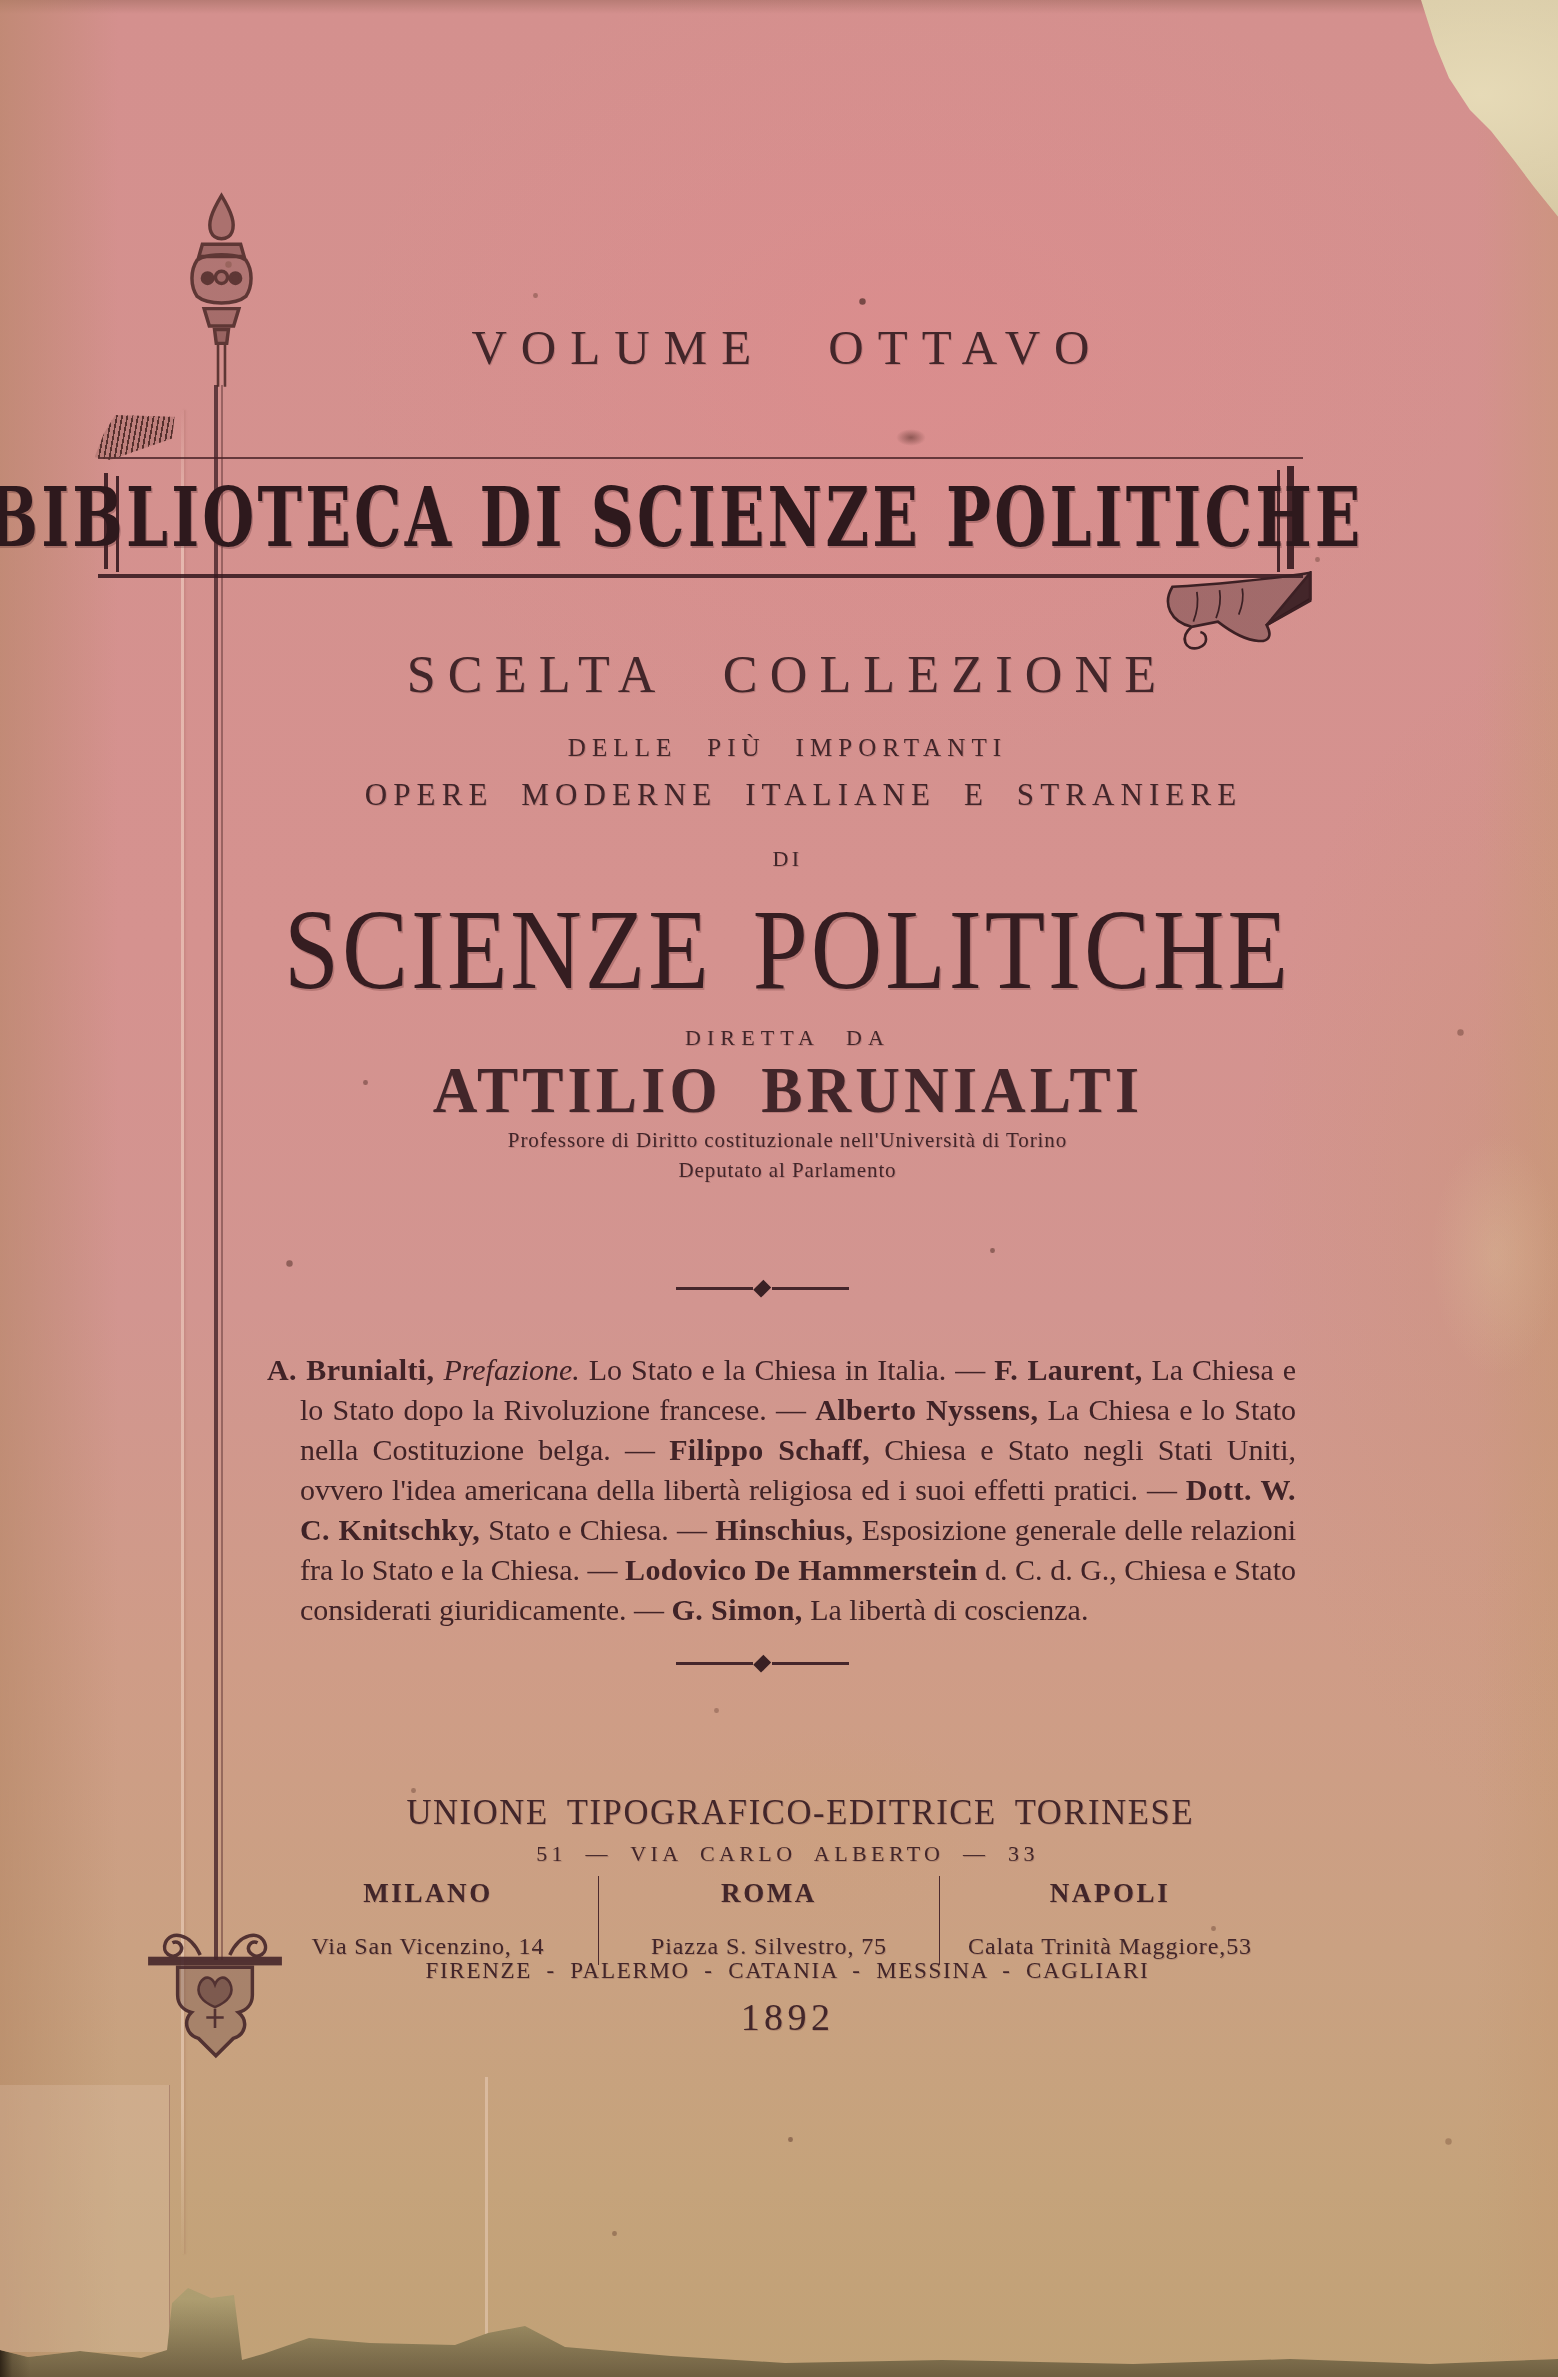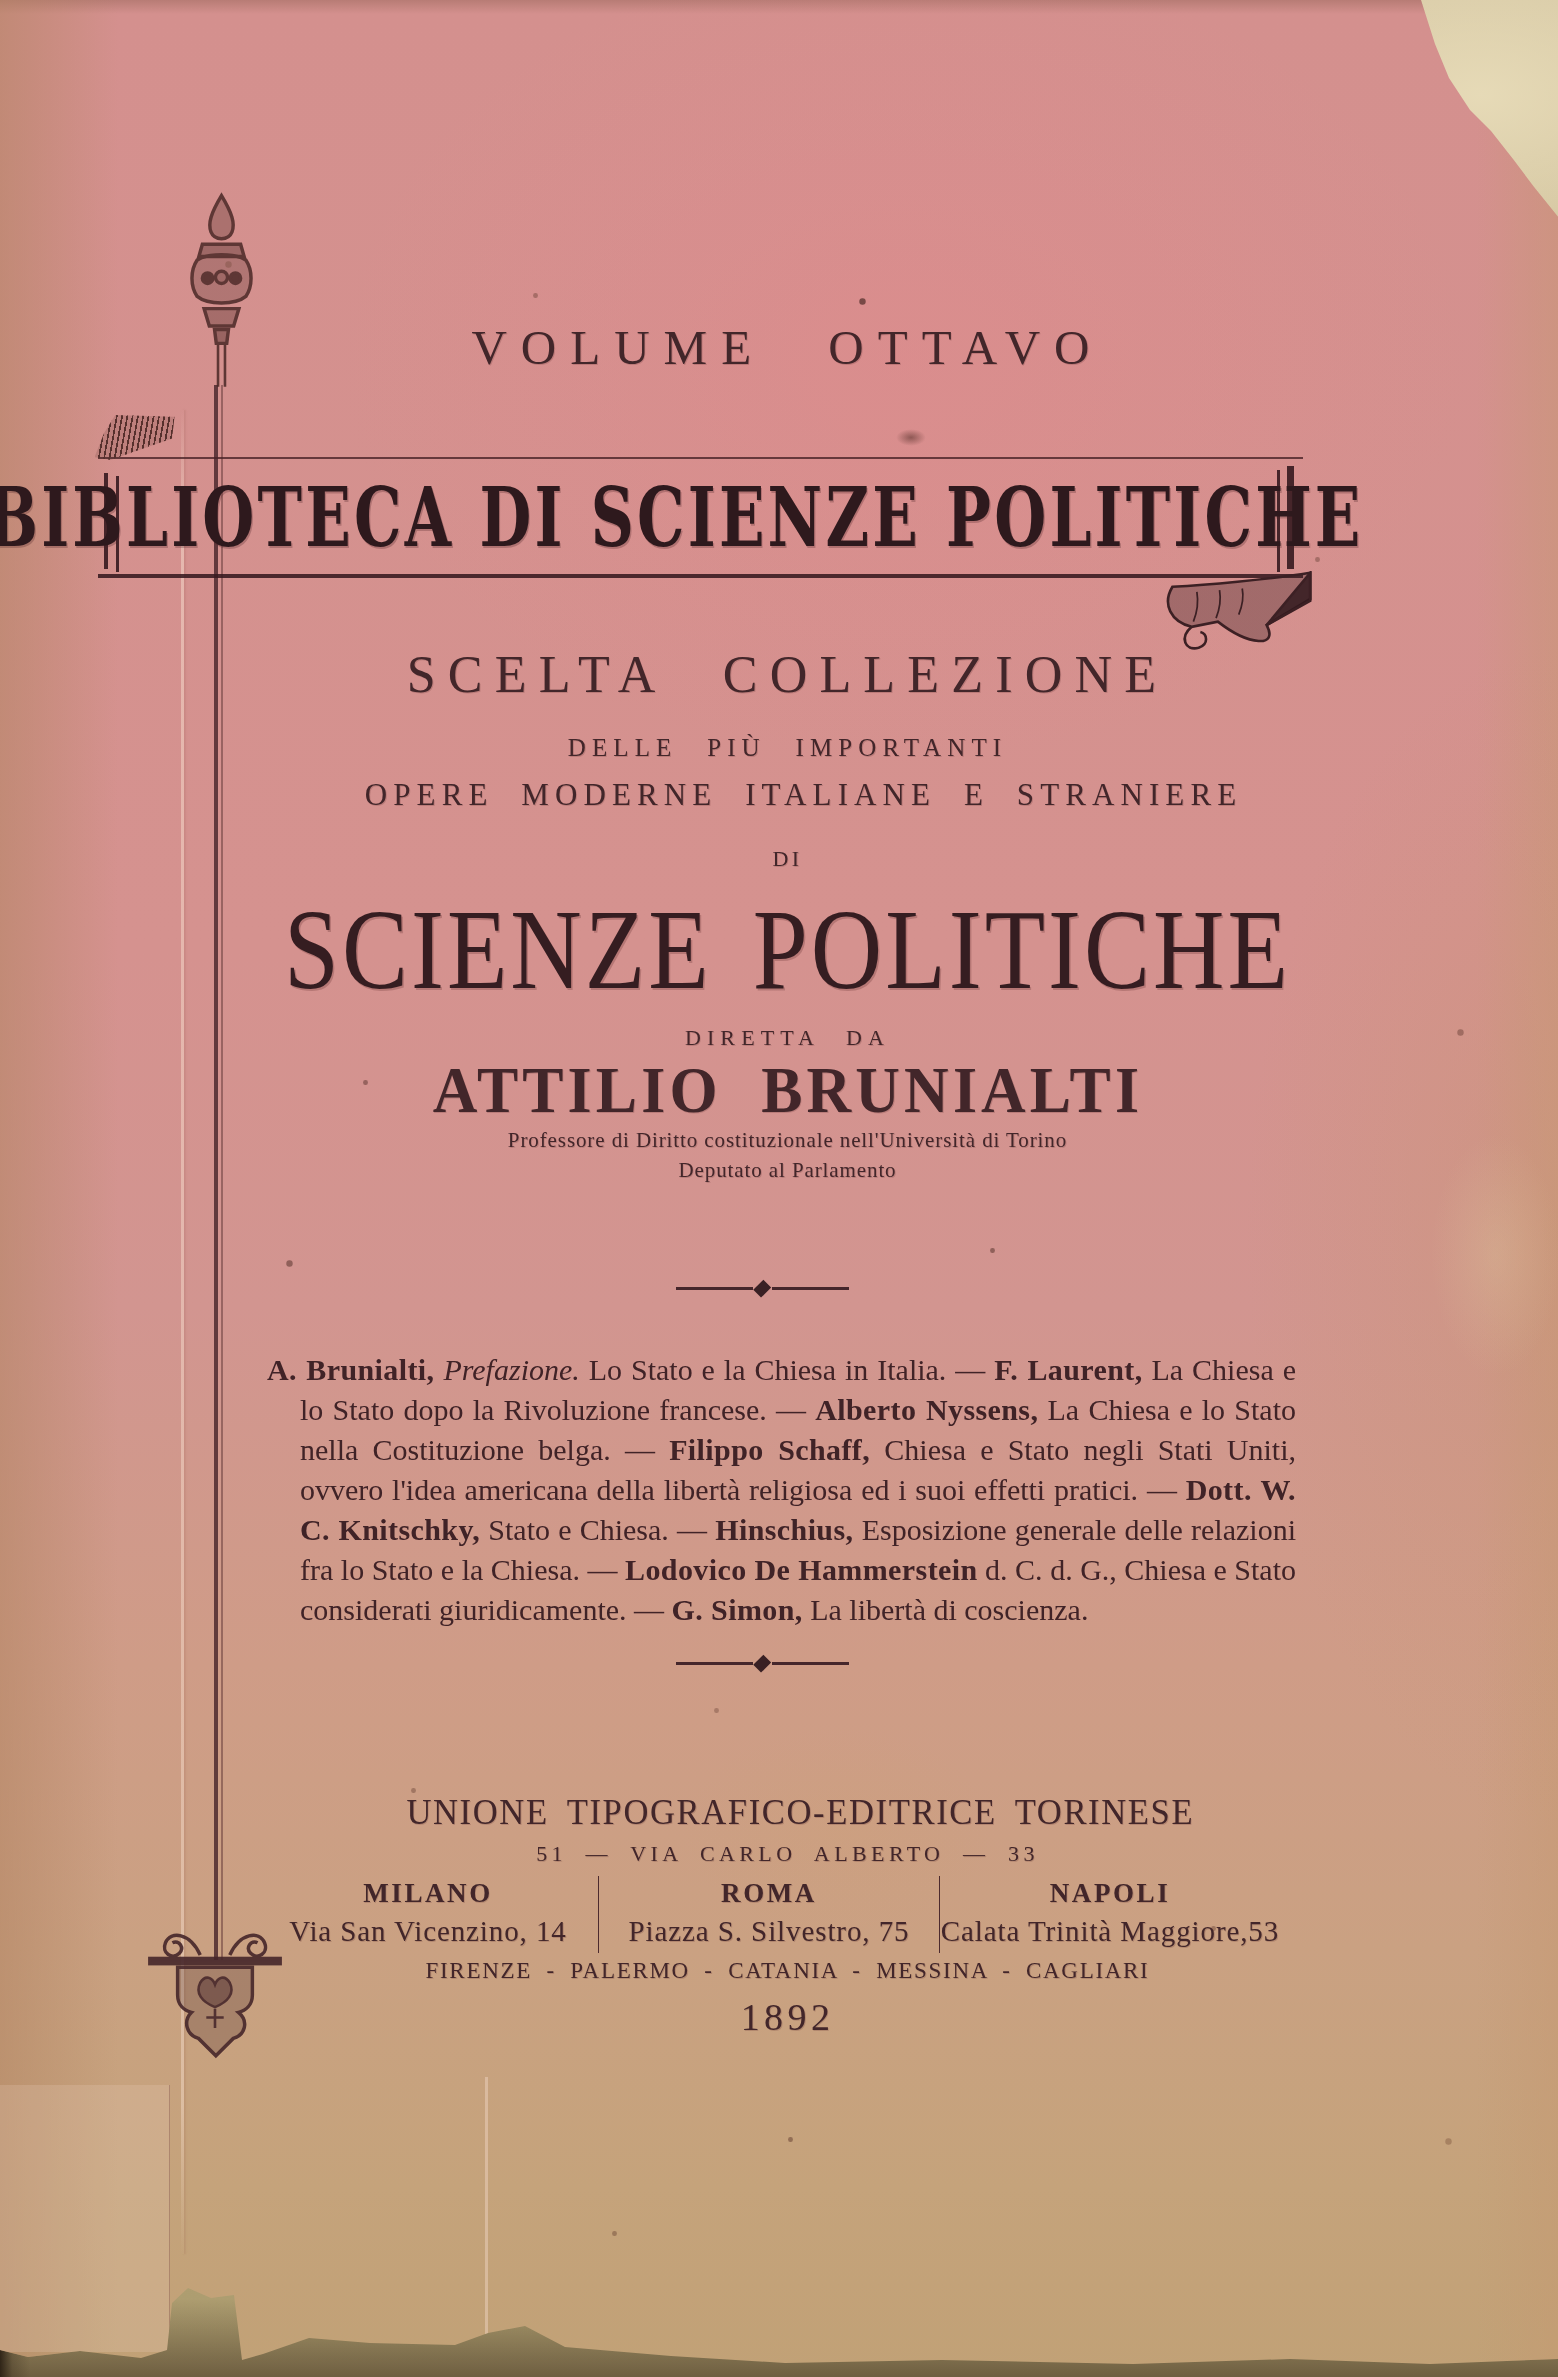--- a/index.html
+++ b/index.html
@@ -53,21 +53,21 @@
   
   .divider{top:1283px;left:676px;width:173px;display:flex;align-items:center;gap:4.4px;}
   .divider.two{top:1658px;}
   .divider .line{flex:1;height:2.6px;background:#45262b;}
   .divider .diamond{width:10.5px;height:10.5px;background:#392024;transform:rotate(45deg) scaleY(1.3);}
   
   .offices{top:1876px;left:258px;width:1022px;display:flex;text-align:center;}
   .office-col{flex:1;padding:1.7px 0 5.2px;}
   .office-col + .office-col{border-left:1.7px solid #4c2a2e;}
   .office-city{font-size:27px;font-weight:bold;letter-spacing:2.6px;}
-  .office-addr{font-size:29px;margin-top:6px;letter-spacing:0.9px;}
+  .office-addr{font-size:24px;margin-top:24px;letter-spacing:0.9px;}
   
   .banner{top:457px;left:98px;width:1205px;height:115px;
     border-top:2.6px solid rgba(72,34,38,.8);border-bottom:4.4px solid rgba(56,26,32,.88);}
   .banner-text{position:absolute;left:12px;right:61px;top:0;height:100%;display:flex;align-items:center;justify-content:center;}
   .banner-text span{font-family:"DejaVu Serif","Liberation Serif",serif;font-weight:bold;font-size:83px;
     letter-spacing:4.4px;word-spacing:1.7px;color:#2e191d;transform:scaleX(.72);white-space:nowrap;
     text-shadow:1.7px 1.7px 0 rgba(80,35,38,.28);}
   .bar{position:absolute;background:#46252a;}
   .bar.l1{left:6.1px;top:14px;bottom:5.2px;width:4.4px;}
   .bar.l2{left:18.3px;top:17.4px;bottom:1.7px;width:2.6px;}

